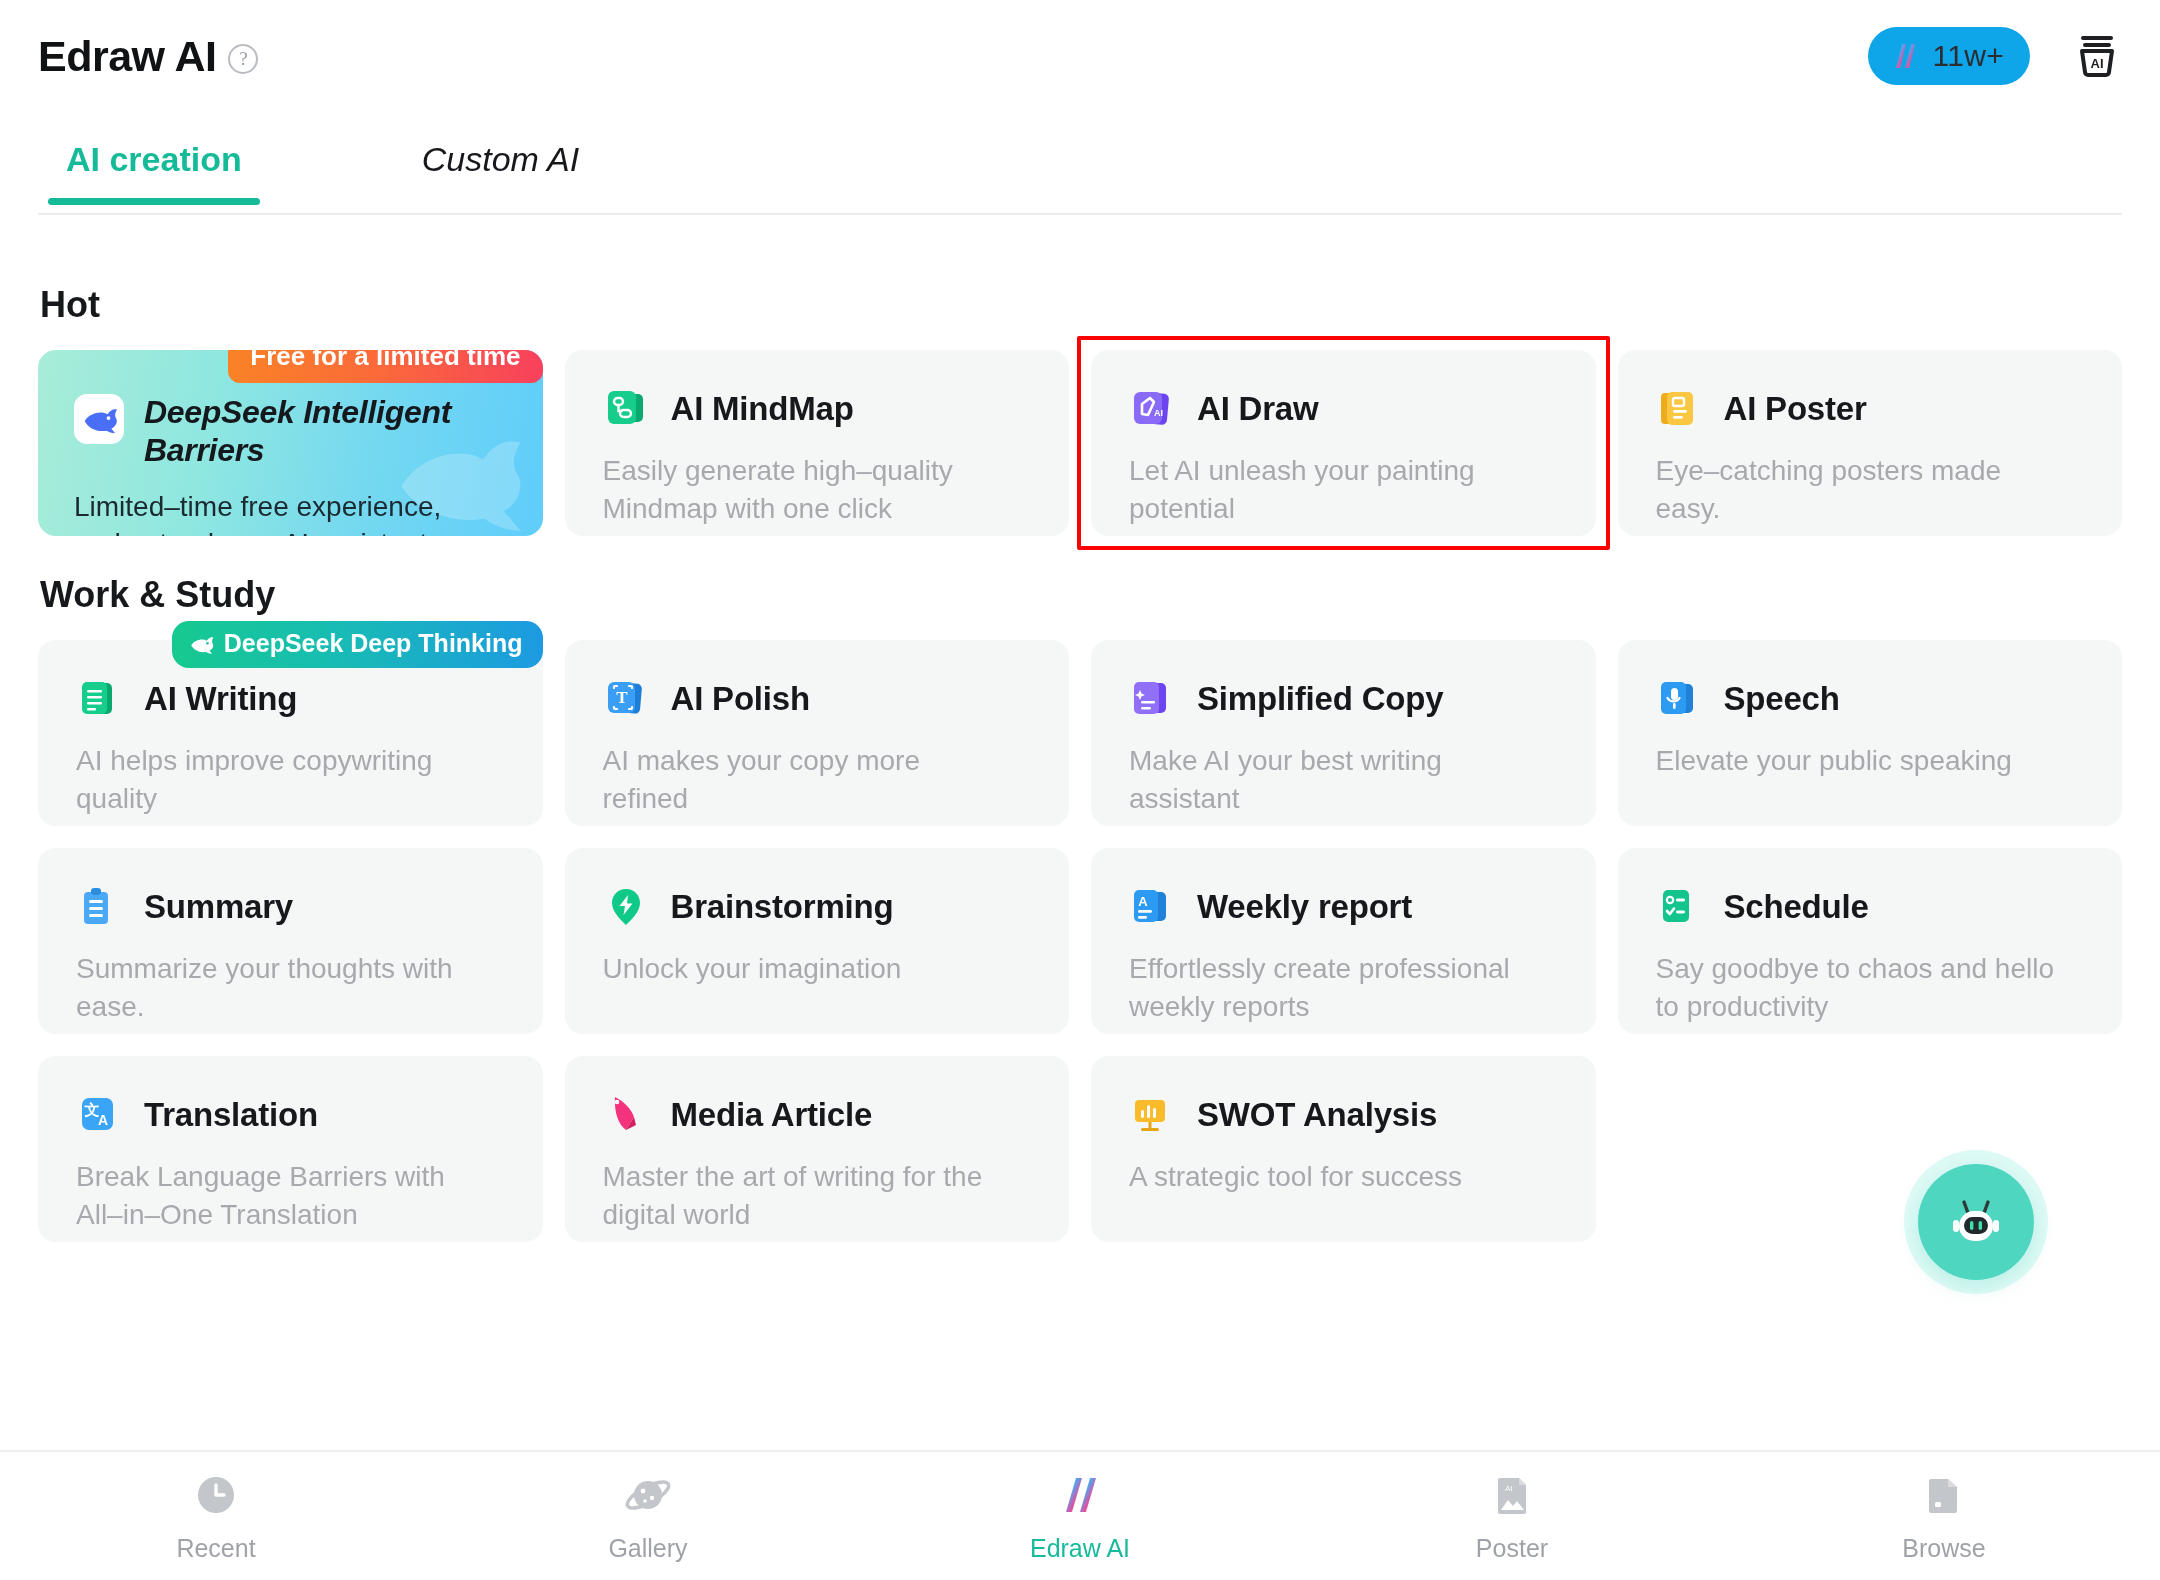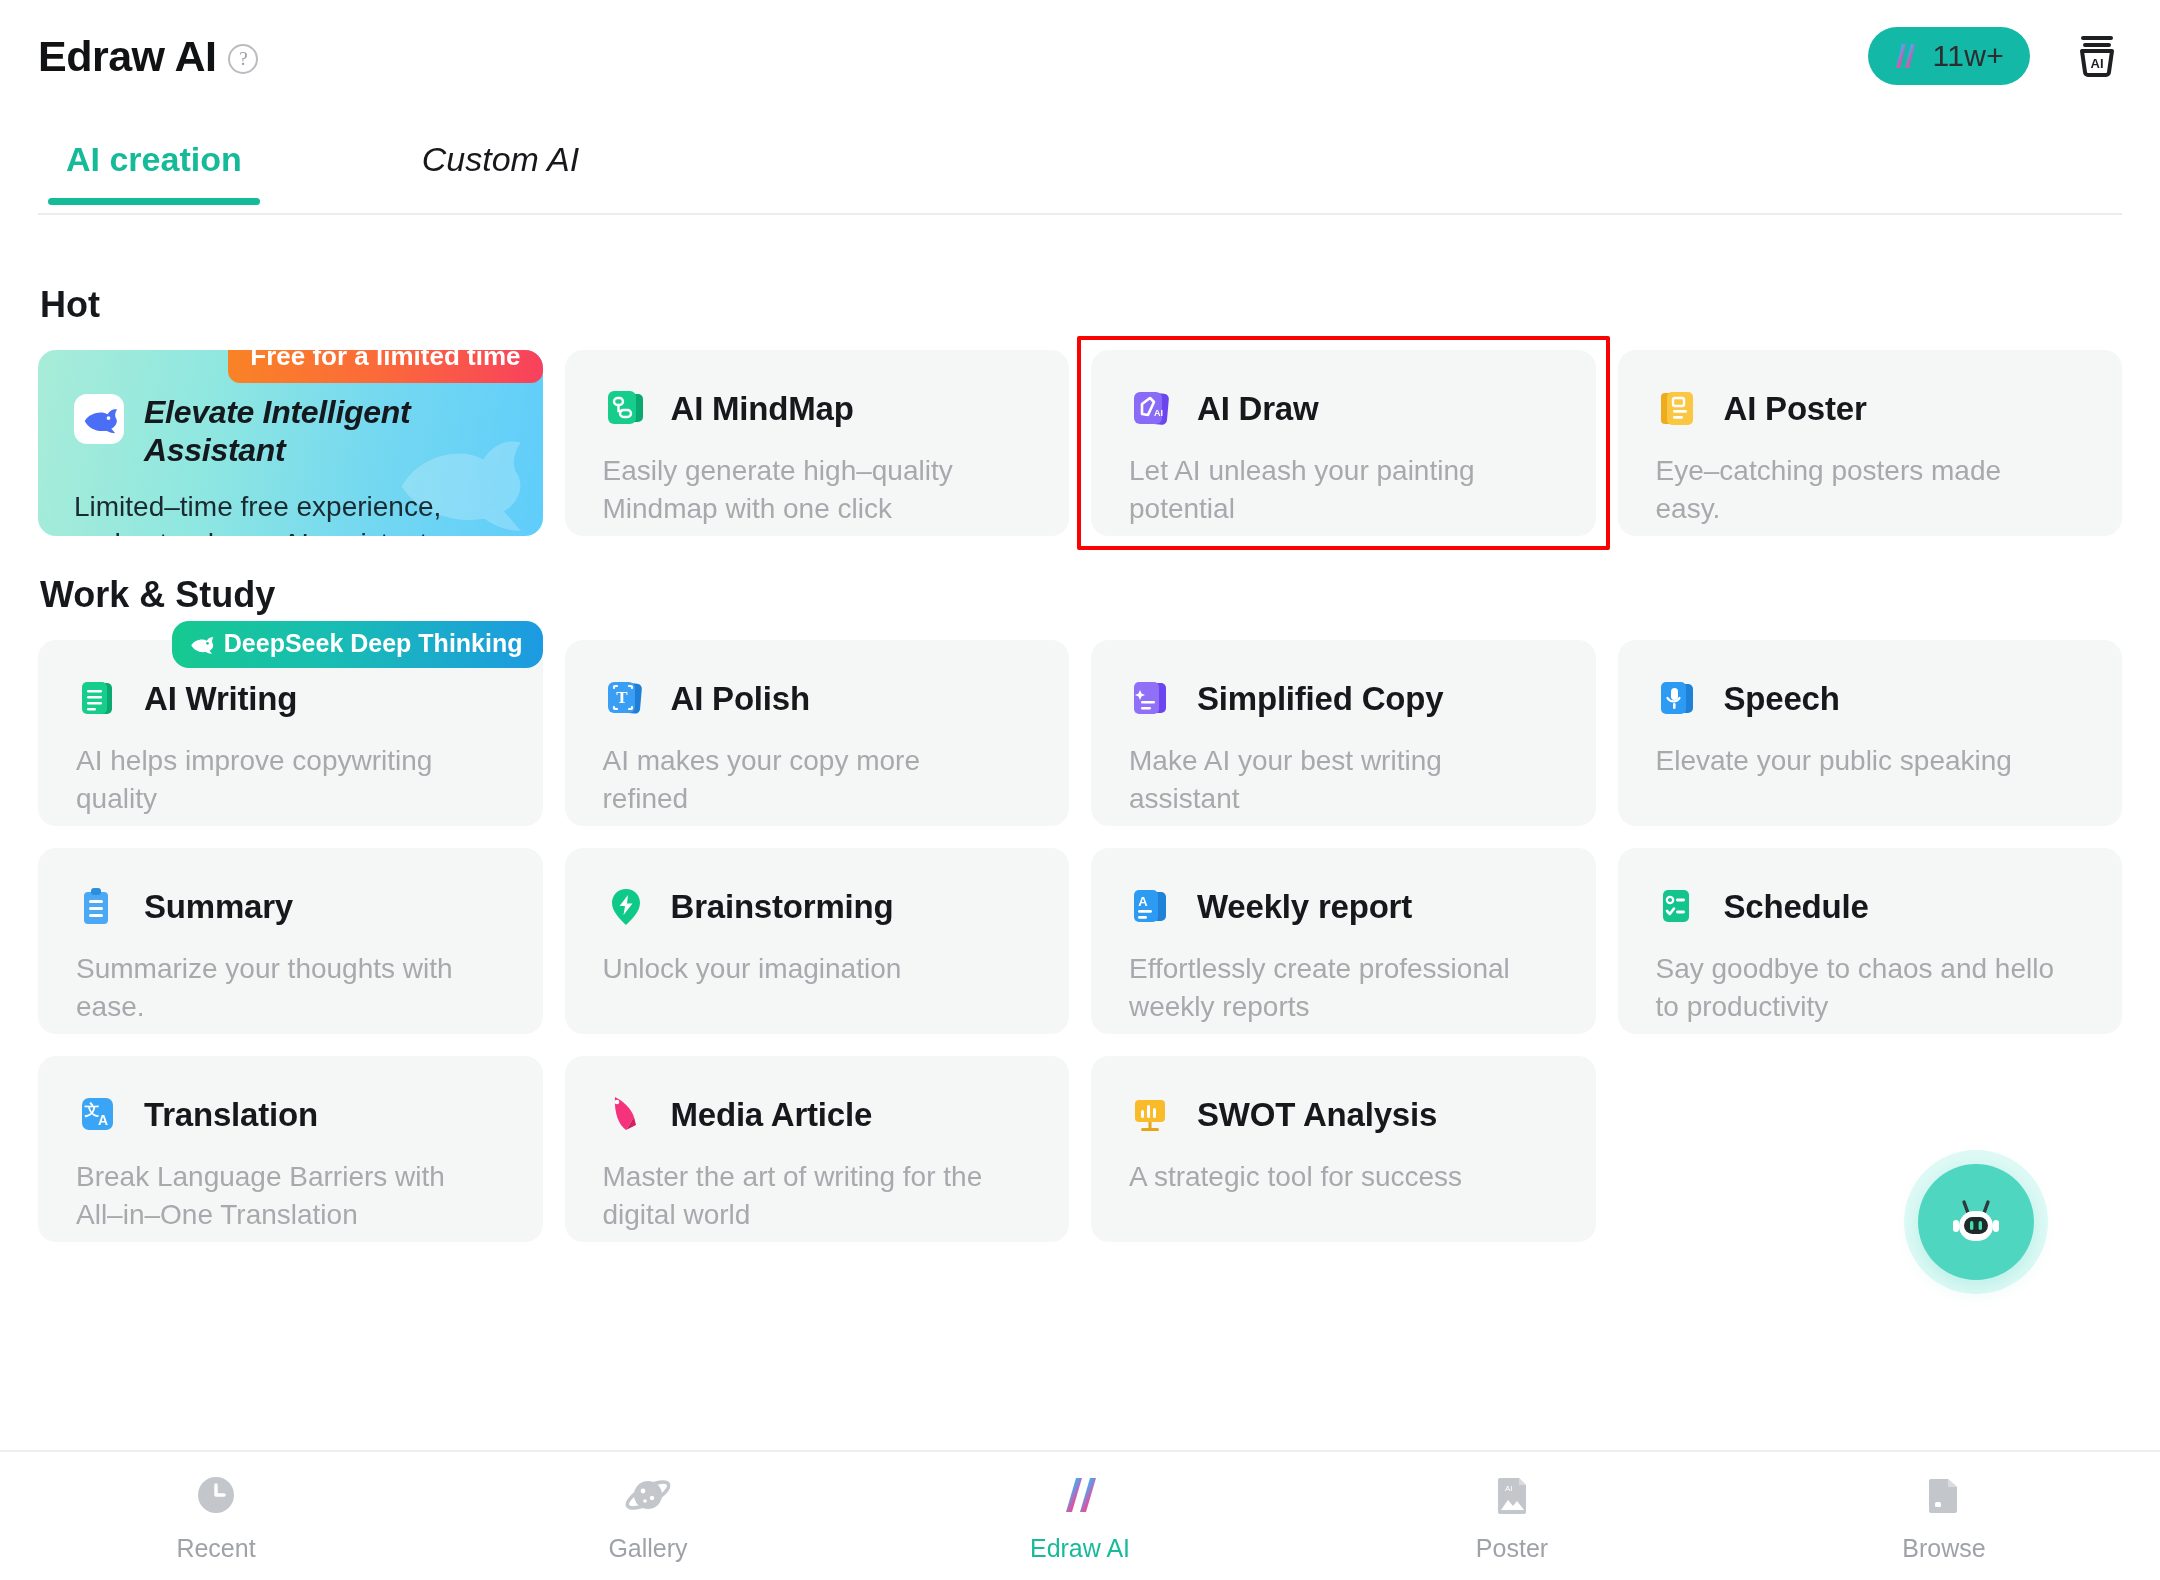--- a/index.html
+++ b/index.html
@@ -22,21 +22,21 @@
   .help-icon {
     width: 30px; height: 30px; border-radius: 50%;
     border: 2px solid #b9bcc0; color: #9a9da2;
     font-size: 19px; line-height: 26px; text-align: center;
     font-family: "Liberation Serif", serif;
     margin-top: 6px;
   }
   .header-spacer { flex: 1; }
   .credit-pill {
     display: flex; align-items: center; gap: 12px;
-    background: #14b8a6; border-radius: 34px;
+    background: #0ea5e9; border-radius: 34px;
     padding: 12px 26px 12px 20px;
     margin-right: 40px;
   }
   .credit-count { font-size: 30px; color: #2b2d31; letter-spacing: 0.3px; }
   .logo-m { width: 32px; height: 32px; display: block; }
   .ai-jar-btn { width: 54px; height: 54px; display: block; }
 
   
   .tabs-wrap { position: relative; flex: 0 0 78px; }
   .tabs { display: flex; padding-left: 66px; gap: 0; }
@@ -218,21 +218,21 @@
         </svg>
         <div class="ds-badge">Free for a limited time</div>
         <div class="ds-head">
           <div class="ds-icon">
             <svg width="38" height="38" viewBox="0 0 40 40">
               <path d="M5 22 C10 14 22 11 29 15 C32 10 36 9 39 10 C37 13 36.5 16 37.5 18.5 C41 23 37 30 29 32 C19 34.5 9 30 5 22 Z" fill="#4a6ef5"></path>
               <path d="M23 28 C26 32 31 35 37 35 C33 30 30 27 27 25 Z" fill="#4a6ef5"></path>
               <circle cx="30" cy="19" r="2" fill="#ffffff"></circle>
             </svg>
           </div>
-          <div class="ds-title">Elevate Intelligent Assistant</div>
+          <div class="ds-title">DeepSeek Intelligent Barriers</div>
         </div>
         <div class="ds-desc">Limited–time free experience, understand your AI assistant</div>
       </div>
 
       <div class="card">
         <div class="card-head">
           <svg class="card-icon" viewBox="0 0 46 46">
             <rect x="14" y="8" width="26" height="28" rx="5" fill="#0aa96f"></rect>
             <rect x="5" y="5" width="28" height="33" rx="6" fill="#17cd8c"></rect>
             <rect x="11" y="12" width="9" height="7" rx="3.5" fill="none" stroke="#fff" stroke-width="2.4"></rect>

